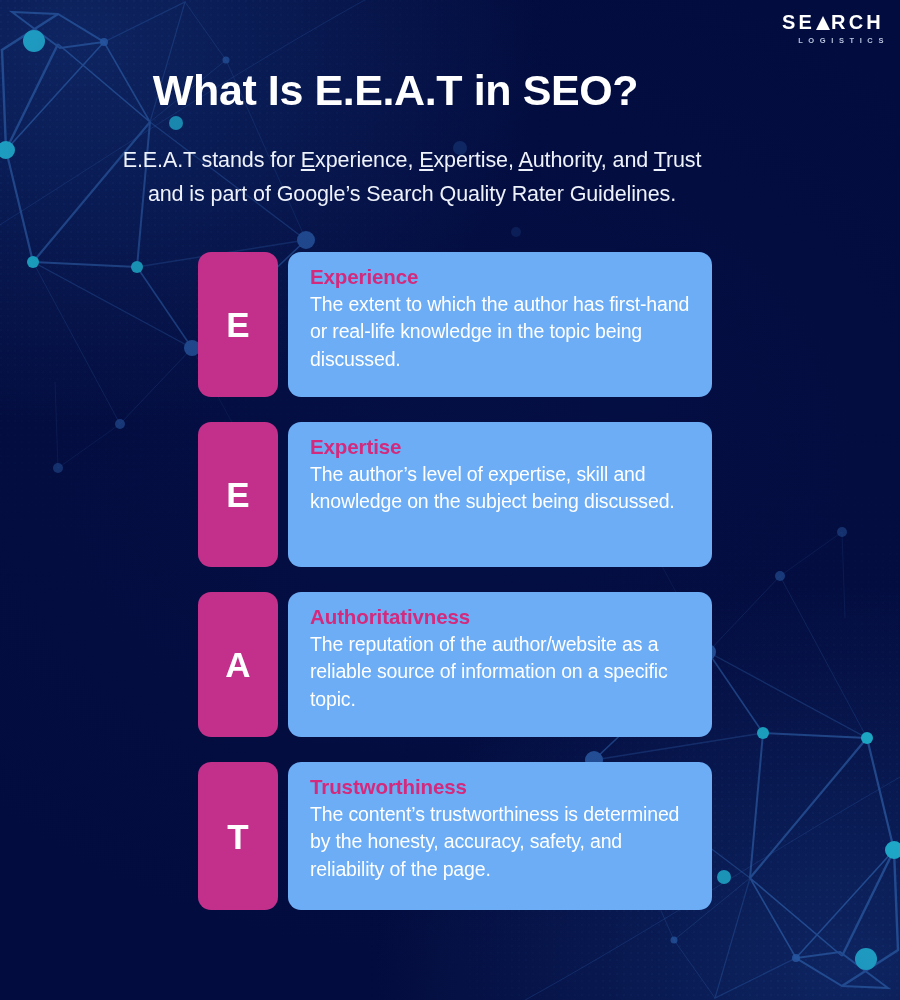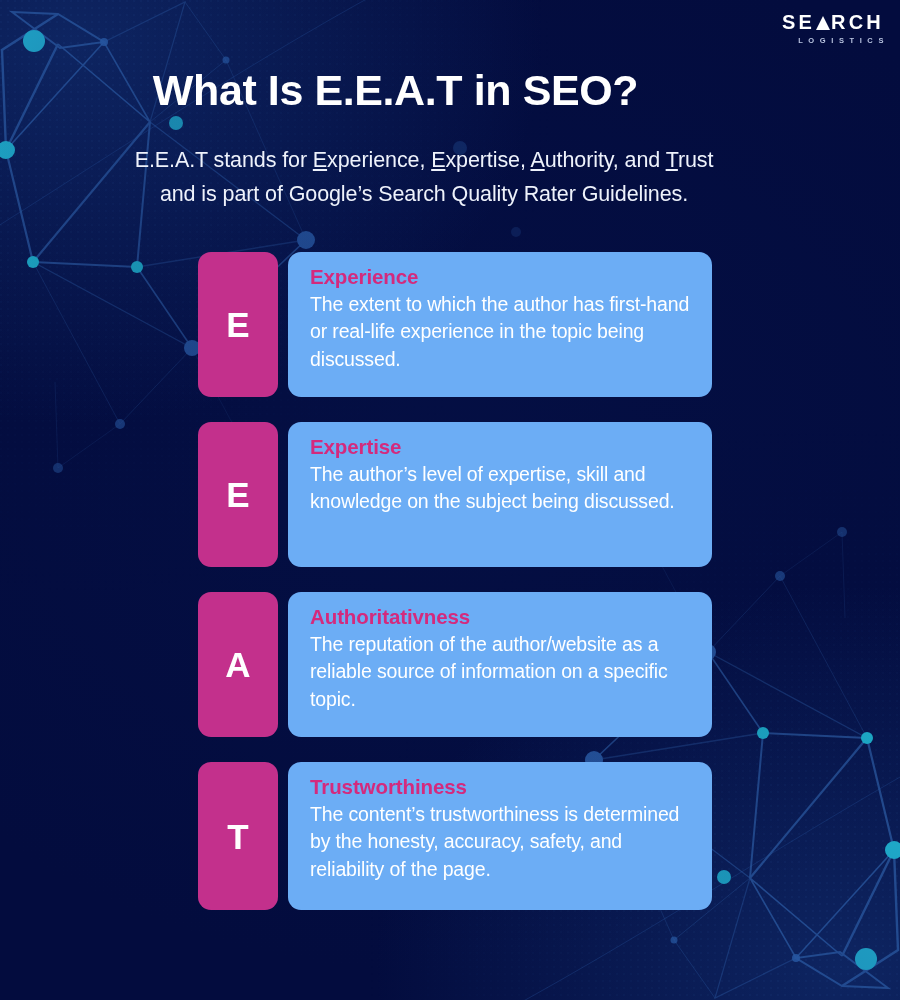--- a/index.html
+++ b/index.html
@@ -92,21 +92,21 @@
     font-size:43px;
     font-weight:bold;
     letter-spacing:-0.4px;
     color:#ffffff;
     line-height:1.15;
   }
 
   .page-subtitle {
     position:absolute;
     top:144px;
-    left:16px;
+    left:4px;
     width:816px;
     text-align:center;
     font-size:21.5px;
     color:#eef2fb;
     line-height:1.58;
     letter-spacing:-0.1px;
   }
   .page-subtitle u { text-decoration:underline; text-underline-offset:2px; }
 
   
@@ -287,21 +287,21 @@
   <span>E.E.A.T stands for </span><u>E</u><span>xperience, </span><u>E</u><span>xpertise, </span><u>A</u><span>uthority, and </span><u>T</u><span>rust</span><br>
   <span>and is part of Google’s Search Quality Rater Guidelines.</span>
 </p>
 
 <div class="cards">
 
   <div class="card-row row-1">
     <div class="badge">E</div>
     <div class="card">
       <div class="card-title">Experience</div>
-      <div class="card-text">The extent to which the author has first-hand or real-life experience in the topic being discussed.</div>
+      <div class="card-text">The extent to which the author has first-hand or real-life knowledge in the topic being discussed.</div>
     </div>
   </div>
 
   <div class="card-row row-2">
     <div class="badge">E</div>
     <div class="card">
       <div class="card-title">Expertise</div>
       <div class="card-text">The author’s level of expertise, skill and knowledge on the subject being discussed.</div>
     </div>
   </div>

